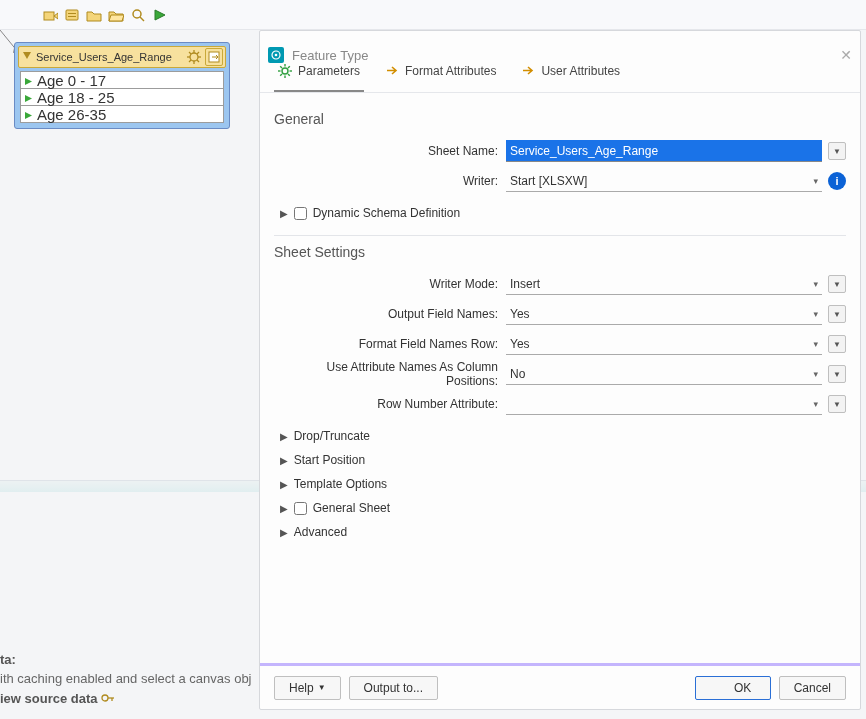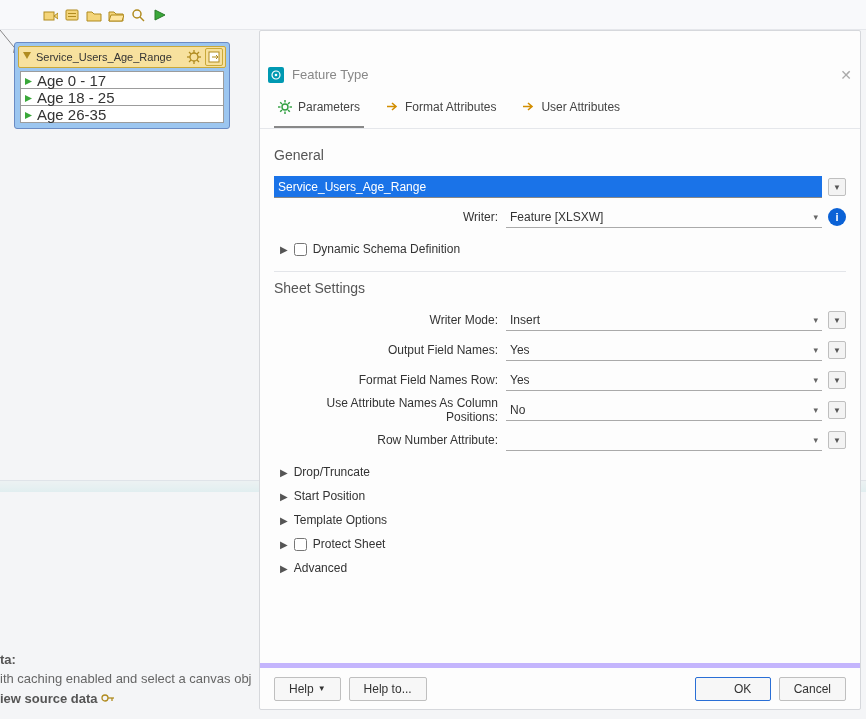--- a/index.html
+++ b/index.html
@@ -22,21 +22,21 @@
   .node-row .play { margin: 0 4px 0 3px; }
 
   .canvas-line { position: absolute; left: 0; top: 450px; width: 866px; height: 12px; border-top: 1px solid #ccd2da; background: linear-gradient(#e7efef, #cfe9ea); opacity:.5;}
 
   .bottom-hint { position: absolute; left: 0; bottom: 10px; color: #666; font-size: 13px; line-height: 1.5; }
   .bottom-hint .b { color: #555; font-weight: 600; }
   .bottom-hint .key { display:inline-block; vertical-align:middle;}
 
   
   .dialog { position: absolute; left: 259px; top: 30px; width: 602px; height: 680px; background: #fdfdfd; border: 1px solid #d6d8dc; border-radius: 2px; display: flex; flex-direction: column; }
-  .dialog-titlebar { height: 32px; display: flex; align-items: flex-start; padding: 0 8px; color: #888; font-size: 13px; margin-top: 36px; }
+  .dialog-titlebar { height: 32px; display: flex; align-items: flex-end; padding: 0 8px; color: #888; font-size: 13px; }
   .dialog-titlebar .appicon { width: 16px; height: 16px; background: #0099b2; border-radius: 2px; display: inline-flex; align-items: center; justify-content: center; margin-right: 8px; }
   .dialog-titlebar .close { margin-left: auto; color: #aaa; font-size: 14px; cursor: default; }
 
   .tabs { height: 30px; display: flex; align-items: flex-end; padding: 0 14px; gap: 18px; border-bottom: 1px solid #e5e7eb; }
   .tab { display: flex; gap: 6px; height: 28px; font-size: 12px; color: #444; padding: 0 4px; }
   .tab.active { border-bottom: 2px solid #888; font-weight: 400; }
   .tab .gear { color: #2e9e3e; }
   .tab .arrow { color: #d28e00; }
 
   .body { flex: 1; overflow: auto; padding: 12px 14px 0 14px; }
@@ -51,21 +51,21 @@
   .select .caret { font-size: 9px; color: #666; }
   .menu-btn { width: 18px; height: 18px; border: 1px solid #bfbfbf; border-radius: 2px; background: #f3f3f3; display: inline-flex; align-items: center; justify-content: center; font-size: 8px; color: #555;}
   .info-btn { width: 18px; height: 18px; border-radius: 50%; background: #0b62d6; color: #fff; display: inline-flex; align-items: center; justify-content: center; font-size: 11px; font-weight: bold; }
 
   .expander-row { display: flex; align-items: center; height: 24px; gap: 6px; margin-left: 6px; }
   .expander-row .tri { font-size: 10px; color: #555; }
   .expander-row input[type=checkbox] { width: 13px; height: 13px; }
 
   .section-divider { border-top: 1px solid #e3e5e9; margin: 10px 0 8px 0; }
 
-  .footer { height: 46px; border-top: 5px solid #c4b5fd; display: flex; align-items: center; padding: 0 14px; gap: 8px; }
+  .footer { height: 46px; border-top: 3px solid #c4b5fd; display: flex; align-items: center; padding: 0 14px; gap: 8px; }
   .footer .spacer { flex: 1; }
   .btn { height: 24px; padding: 0 14px; border: 1px solid #bfbfbf; border-radius: 2px; background: #f7f7f7; font-size: 12px; color: #333; display: inline-flex; align-items: center; gap: 4px; cursor: default; }
   .btn.primary { border-color: #2a6fd6; min-width: 76px; justify-content: center; padding-left: 34px; }
   .btn .caret { font-size: 8px; }
 
 </style>
 </head>
 <body>
 
 <div class="toolbar">
@@ -218,31 +218,32 @@
             <path d="M1 6.5 h8 M6 3 l4 3.5 l-4 3.5" stroke="#d28e00" stroke-width="1.6" fill="none"></path>
           </svg></span>
       <span>User Attributes</span>
     </div>
   </div>
 
   <div class="body">
     <div class="section-title">General</div>
 
     <div class="form-row">
+      <label>Sheet Name:</label>
       <div class="field">
         <input class="text-input selected" value="Service_Users_Age_Range" style="">
         <span class="menu-btn">▼</span>
       </div>
     </div>
 
     <div class="form-row">
       <label>Writer:</label>
       <div class="field">
         <div class="select">
-          <span>Feature [XLSXW]</span>
+          <span>Start [XLSXW]</span>
           <span class="caret">▾</span>
         </div>
         <span class="info-btn">i</span>
       </div>
     </div>
 
     <div class="expander-row" style="margin-top:6px;">
       <span class="tri">▶</span>
       <input type="checkbox" style="">
       <span>Dynamic Schema Definition</span>
@@ -314,36 +315,36 @@
       <span class="tri">▶</span>
       <span>Start Position</span>
     </div>
     <div class="expander-row">
       <span class="tri">▶</span>
       <span>Template Options</span>
     </div>
     <div class="expander-row">
       <span class="tri">▶</span>
       <input type="checkbox" style="">
-      <span>Protect Sheet</span>
+      <span>General Sheet</span>
     </div>
     <div class="expander-row">
       <span class="tri">▶</span>
       <span>Advanced</span>
     </div>
 
   </div>
 
   <div class="footer">
     <div class="btn">
       <span>Help</span>
       <span class="caret">▼</span>
     </div>
     <div class="btn">
-      <span>Help to...</span>
+      <span>Output to...</span>
     </div>
     <div class="spacer"></div>
     <div class="btn primary">
       <span>OK</span>
     </div>
     <div class="btn">
       <span>Cancel</span>
     </div>
   </div>
 </div>

